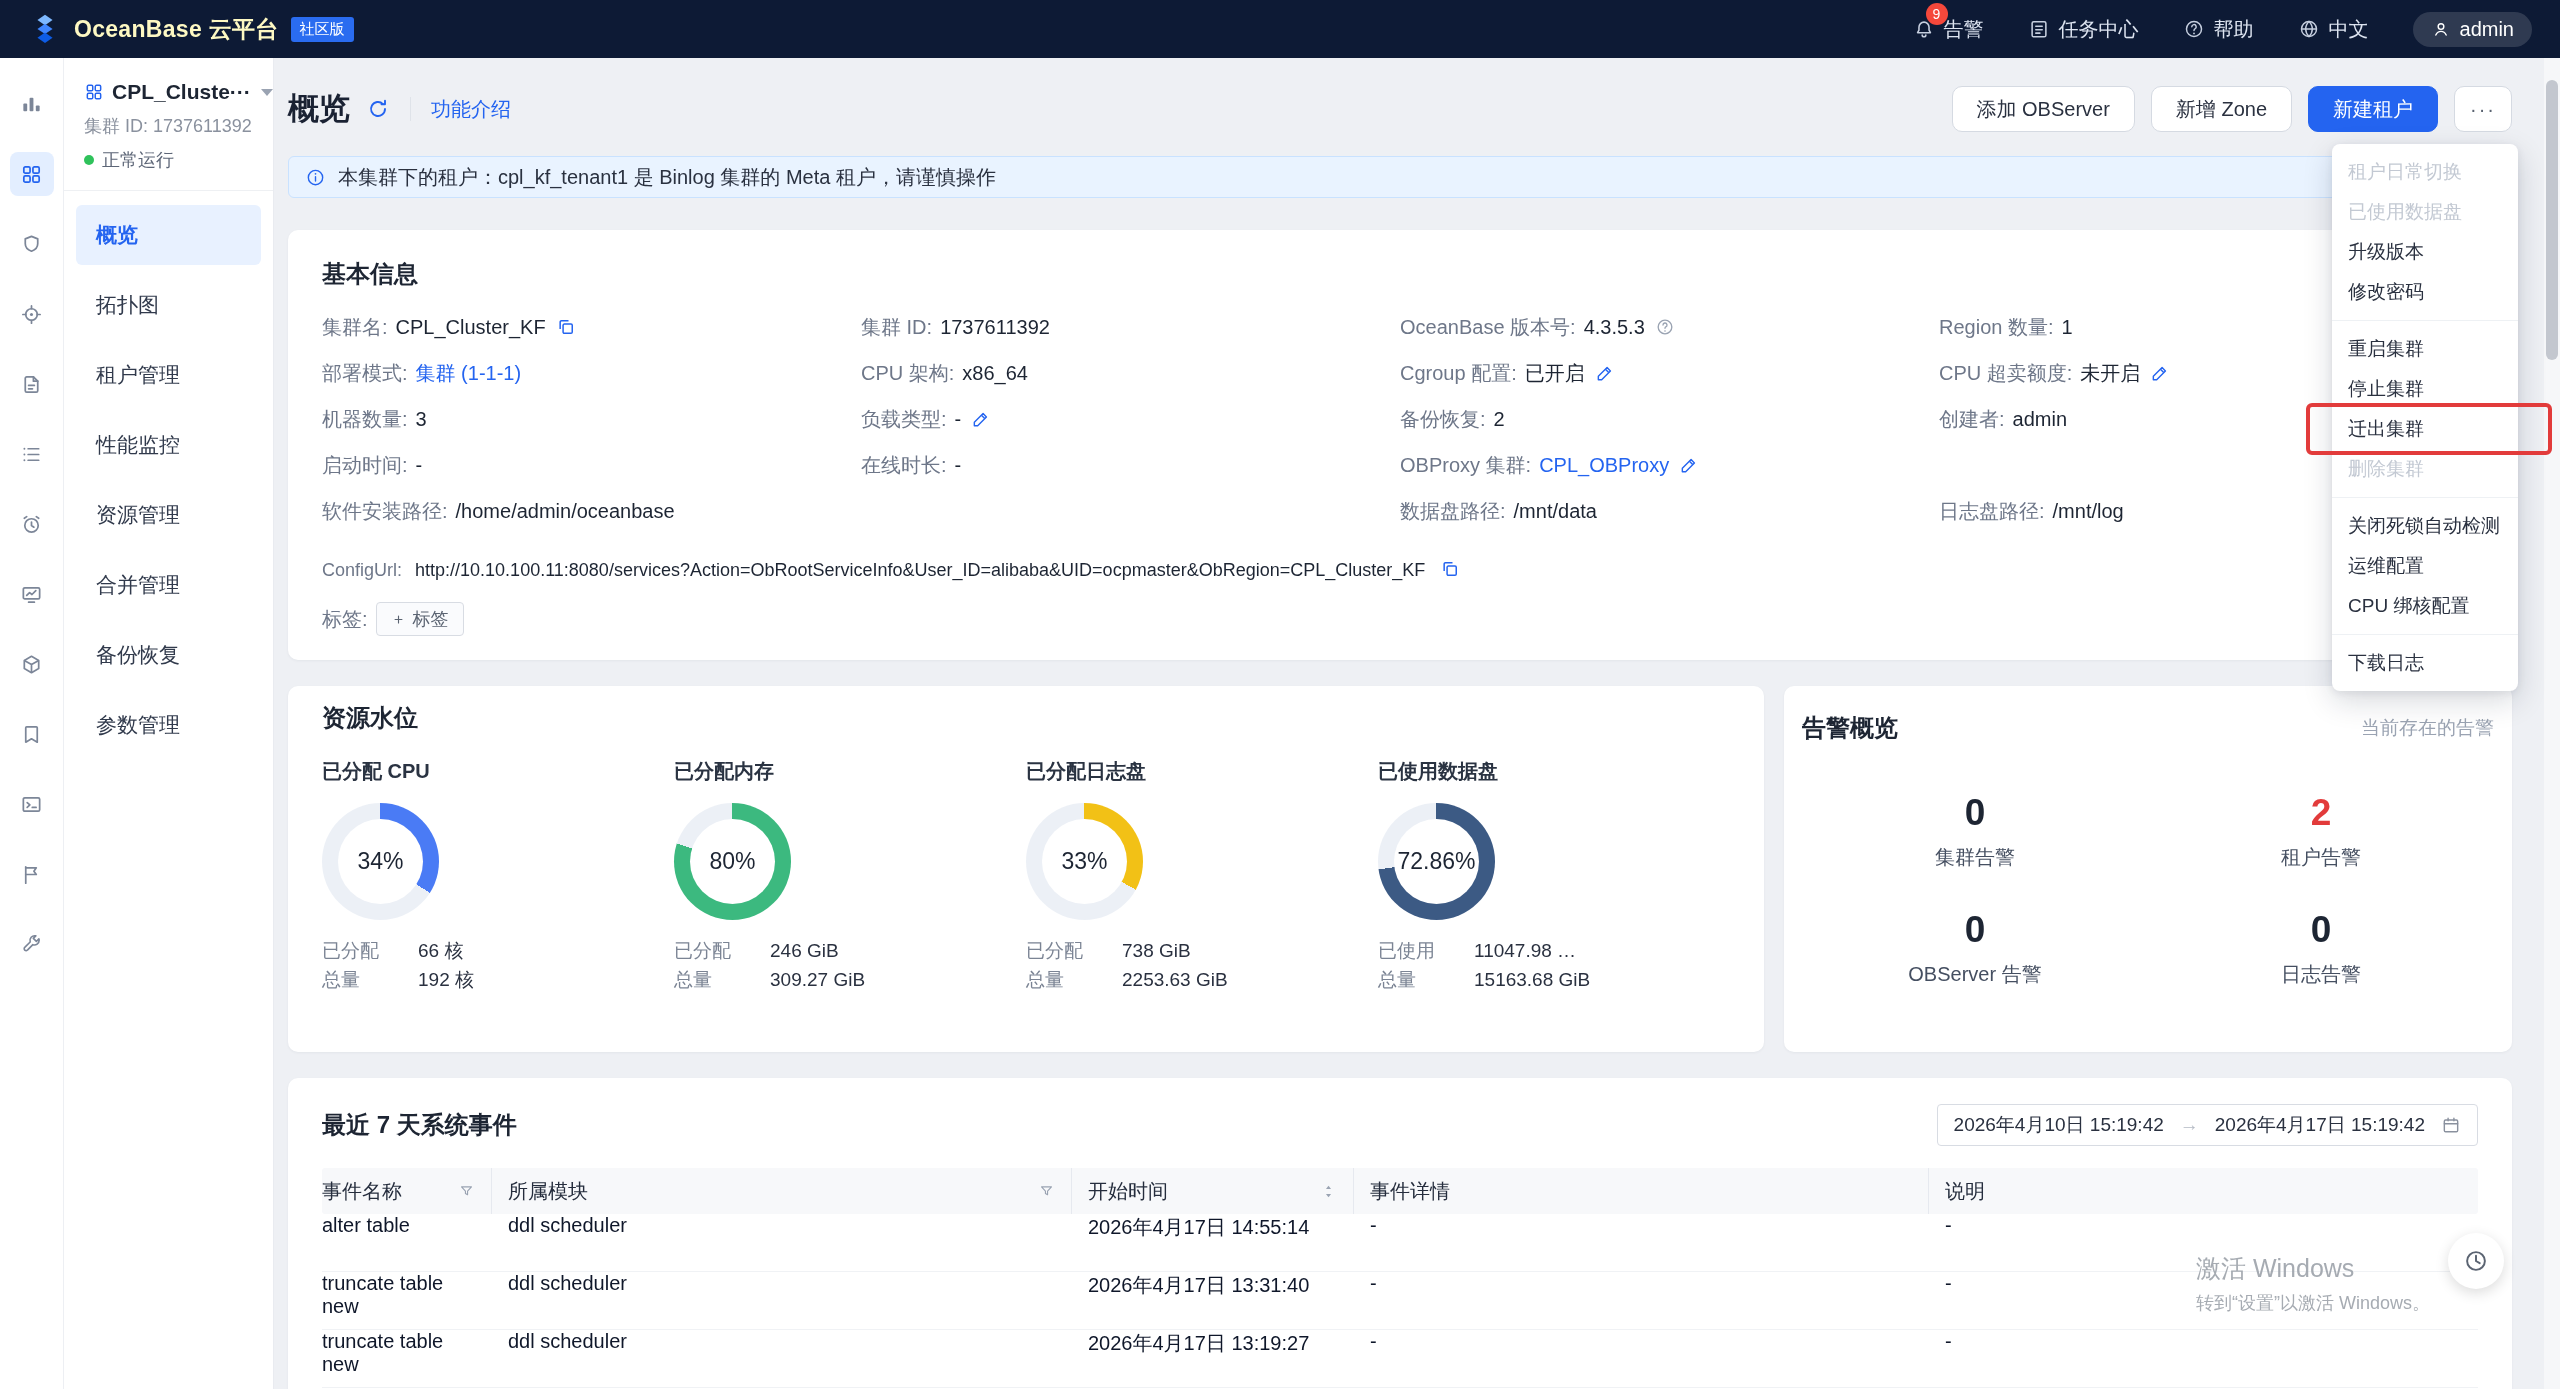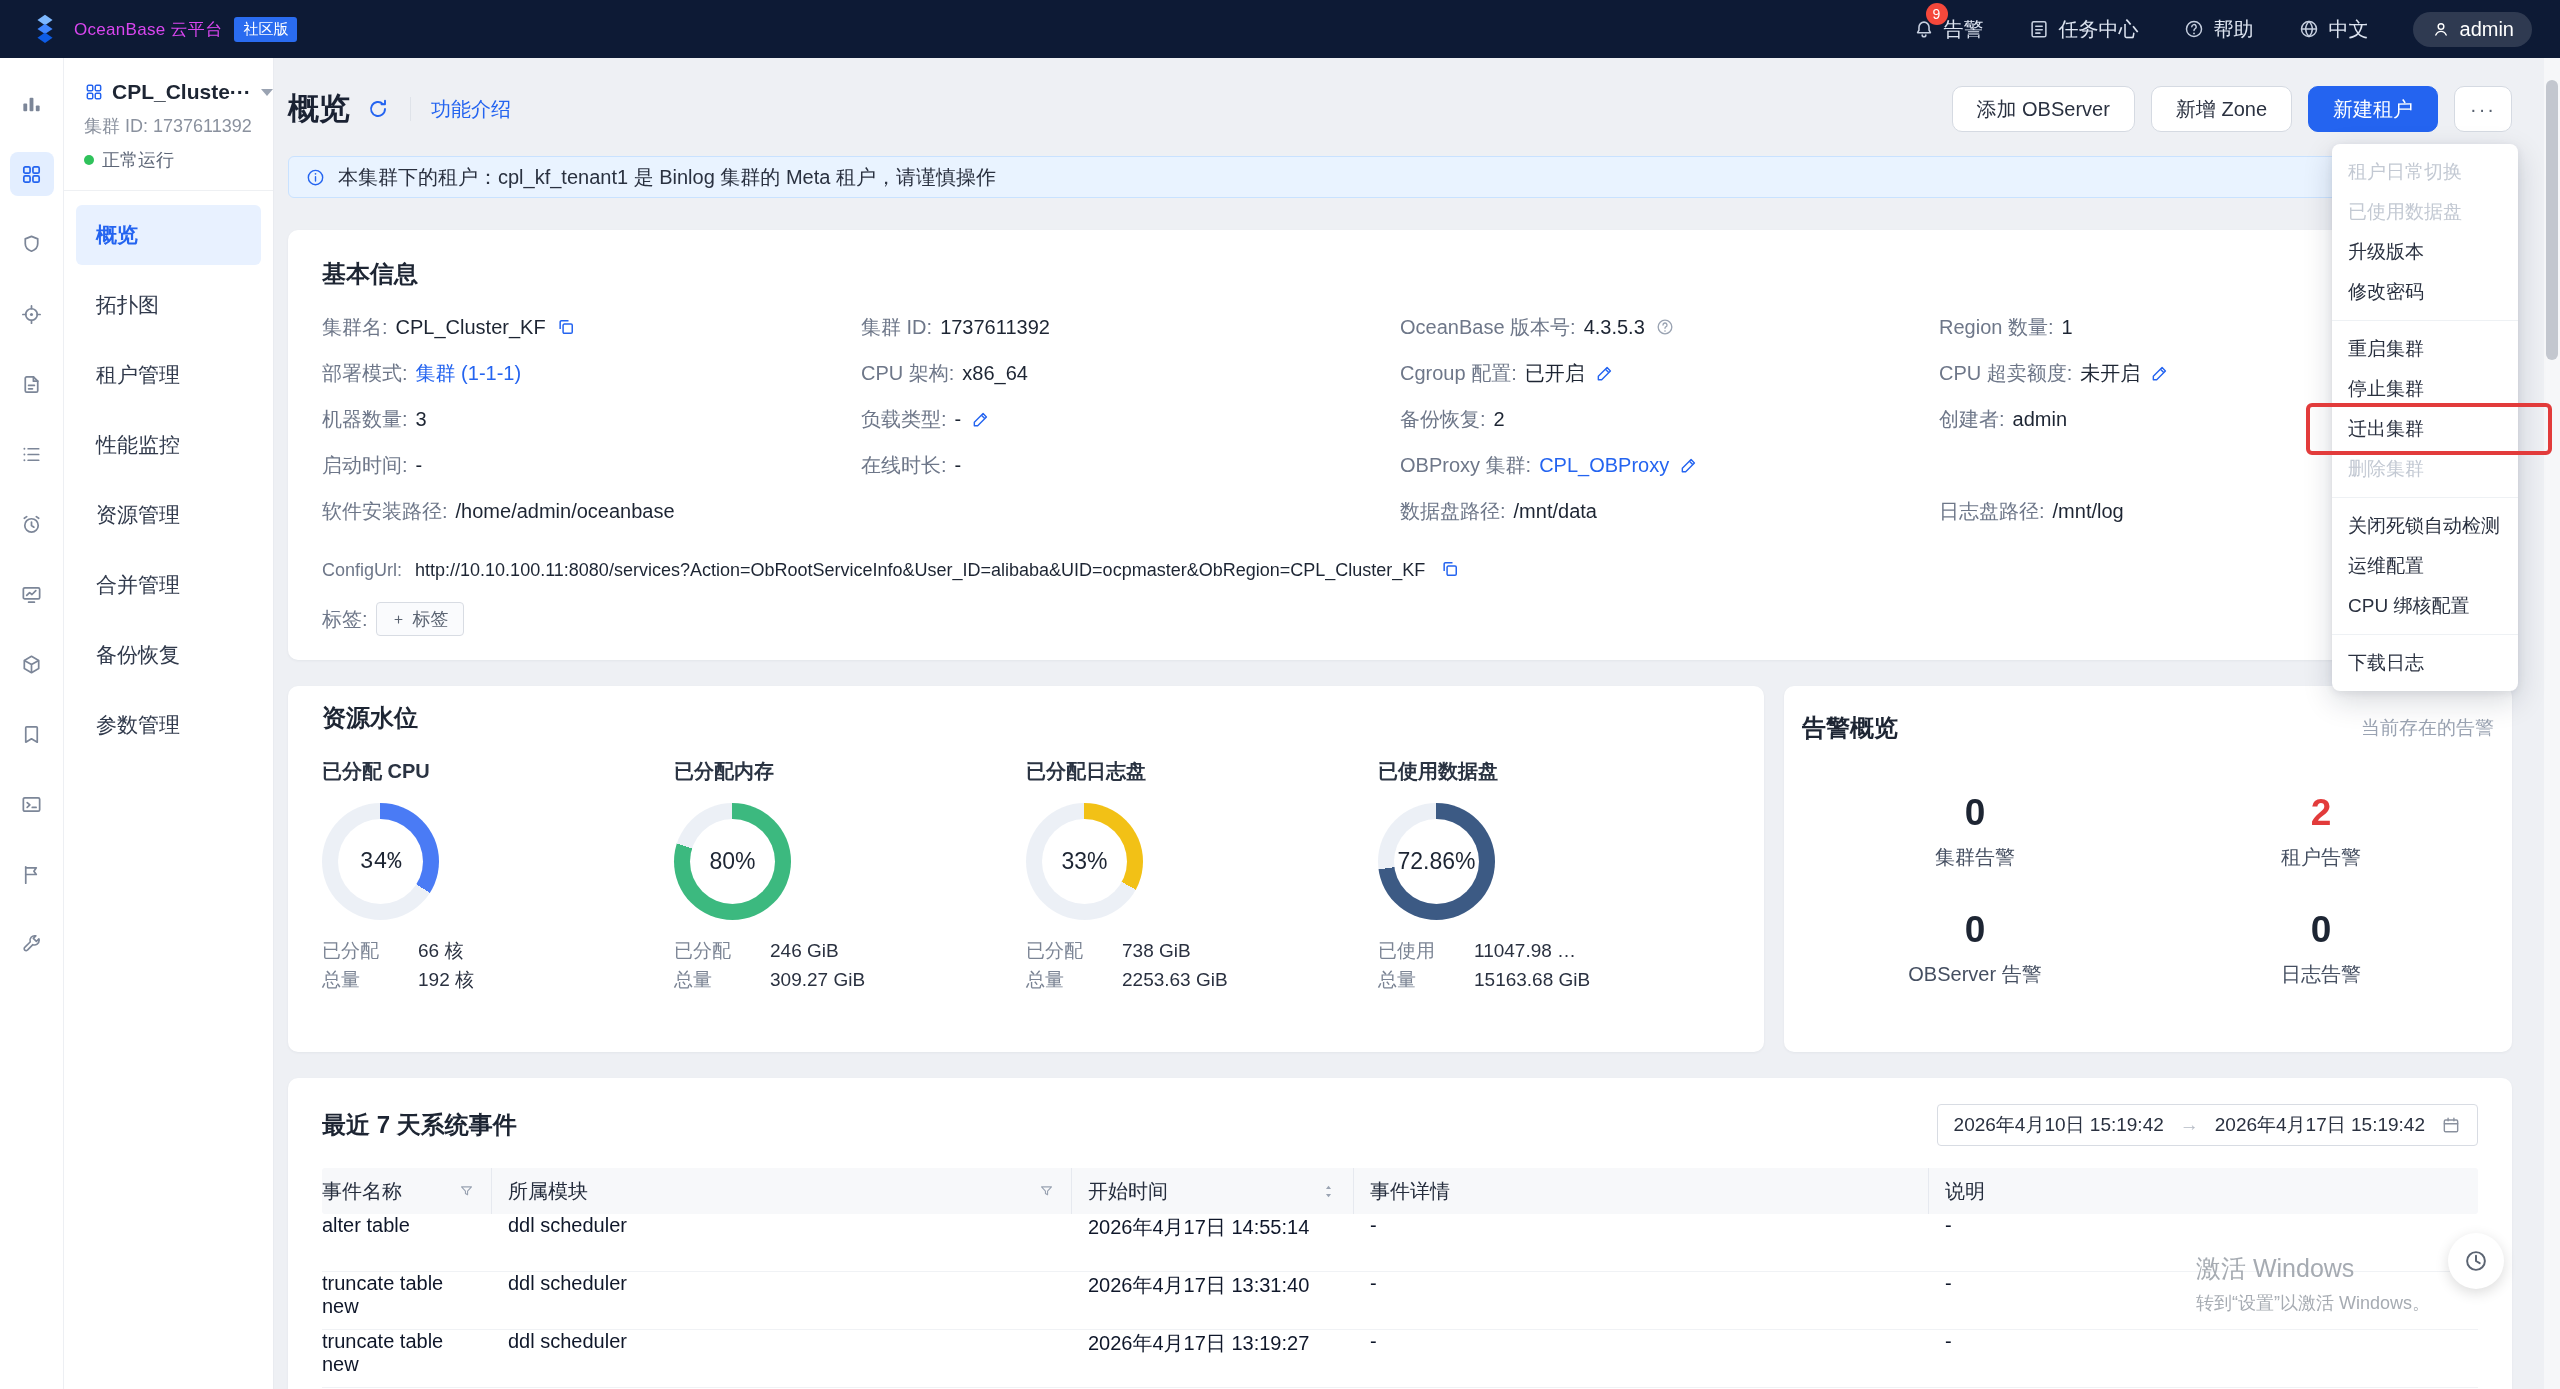--- a/index.html
+++ b/index.html
@@ -6,21 +6,21 @@
     font-family:"Liberation Sans","DejaVu Sans",sans-serif;color:#1d2533;}
   *{box-sizing:border-box}
   .svg-ic{width:100%;height:100%;display:block}
   .ic-w{display:inline-flex;vertical-align:middle}
 
   
   .topbar{position:absolute;top:0;left:0;right:0;height:58px;background:#0d1a35;display:flex;
     align-items:center;justify-content:space-between;padding:0 28px;z-index:40}
   .tb-left{display:flex;align-items:center;gap:12px}
   .logo{width:34px;height:34px;display:inline-flex}
-  .brand{color:#d946ef;font-size:17px;font-weight:400;letter-spacing:.3px}
+  .brand{color:#fef9c3;font-size:23px;font-weight:700;letter-spacing:.3px}
   .edition{background:#2a6cf0;color:#fff;font-size:15px;padding:3px 9px;border-radius:3px}
   .tb-right{display:flex;align-items:center;gap:44px}
   .tb-item{position:relative;display:flex;align-items:center;gap:9px;color:#dde4f0;font-size:20px;cursor:pointer}
   .tb-item .ic-w{width:22px;height:22px;color:#c6cfdf}
   .tb-badge{position:absolute;top:-13px;left:13px;background:#f5483b;color:#fff;font-size:14px;
     min-width:22px;height:22px;border-radius:11px;display:flex;align-items:center;justify-content:center;padding:0 5px}
   .tb-user{display:flex;align-items:center;gap:9px;background:rgba(255,255,255,.14);border-radius:18px;
     padding:6px 18px;color:#fff;font-size:20px;cursor:pointer}
   .tb-user .ic-w{width:20px;height:20px}
 
@@ -485,21 +485,21 @@
       </button>
     </div>
   </section>
 
   <div class="row2">
     <section class="card res">
       <h2>资源水位</h2>
       <div class="gauges" id="gauges">
           <div class="gauge">
             <div class="g-title">已分配 CPU</div>
-            <div class="donut" style="background: conic-gradient(rgb(74, 123, 245) 34%, rgb(236, 240, 246) 0deg); font-family: Liberation Mono, monospace;">
+            <div class="donut" style="background: conic-gradient(rgb(74, 123, 245) 34%, rgb(236, 240, 246) 0deg);">
               <div class="hole">
                 <span class="pct">34%</span>
               </div>
             </div>
             <div class="g-stats">
               <div class="stat-row"><span class="s-label">已分配</span><span class="s-value">66 核</span></div>
               <div class="stat-row"><span class="s-label">总量</span><span class="s-value">192 核</span></div>
             </div>
           </div>
           <div class="gauge">

